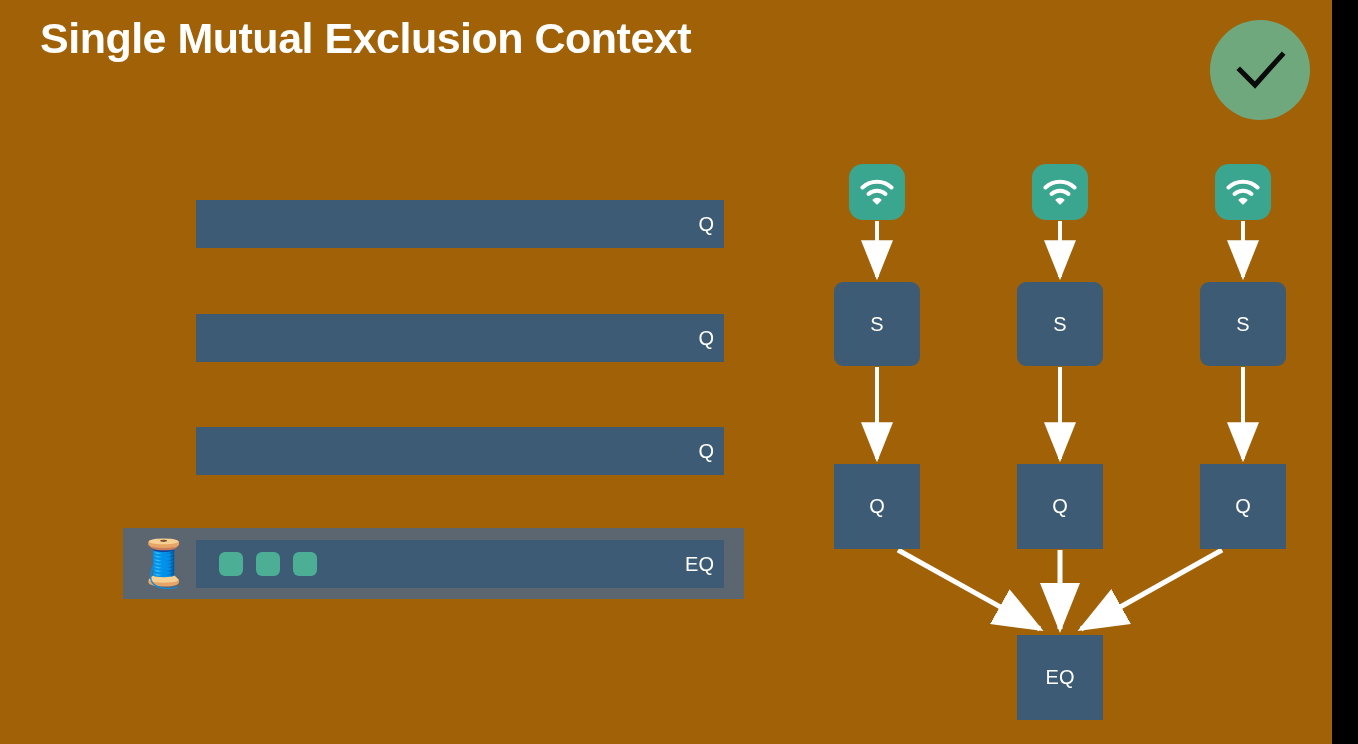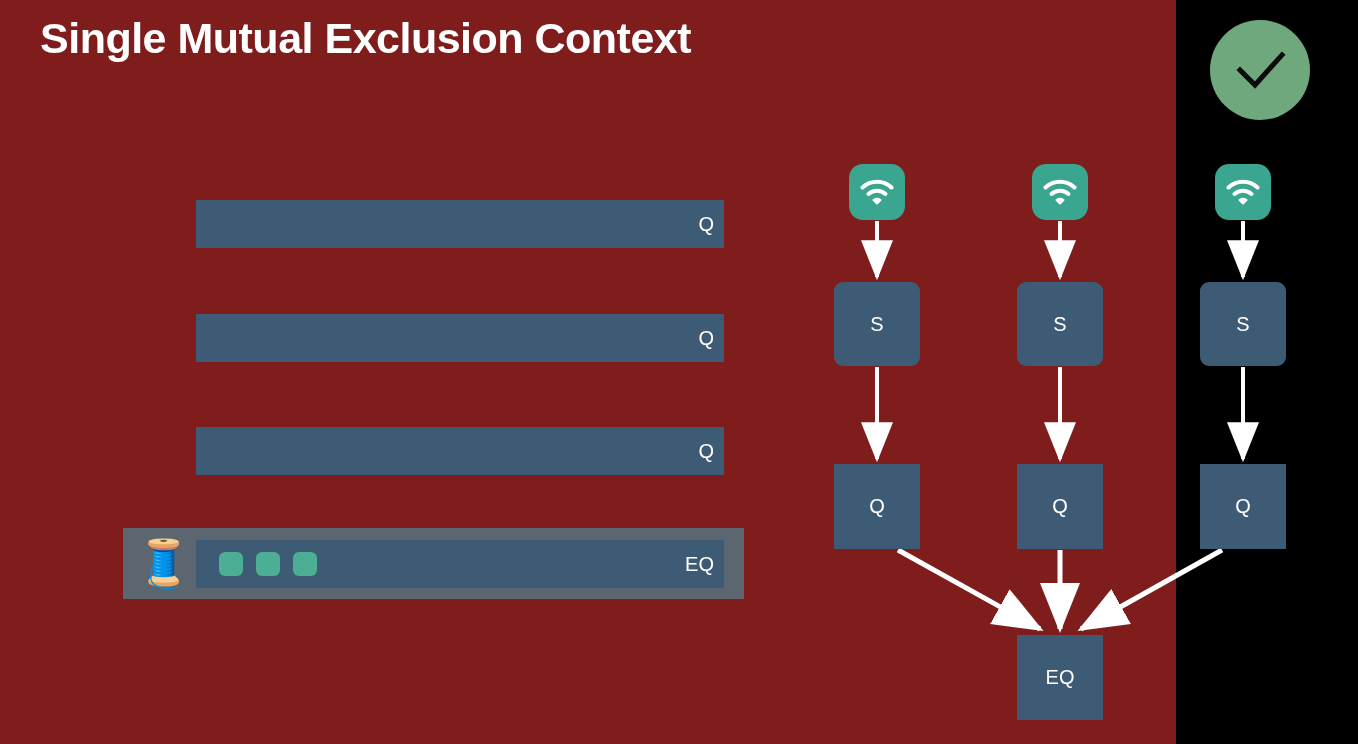--- a/index.html
+++ b/index.html
@@ -10,23 +10,23 @@
   }
   body {
     width: 1358px;
     height: 744px;
     overflow: hidden;
     font-family: "Liberation Sans", sans-serif;
     position: relative;
   }
   #stage {
     position: relative;
-    width: 1176px;
+    width: 1332px;
     height: 744px;
-    background: #7f1d1d;
+    background: #a16207;
   }
 
   
   .page-title {
     position: absolute;
     left: 40px;
     top: 14px;
     font-size: 43px;
     font-weight: bold;
     color: #ffffff;

